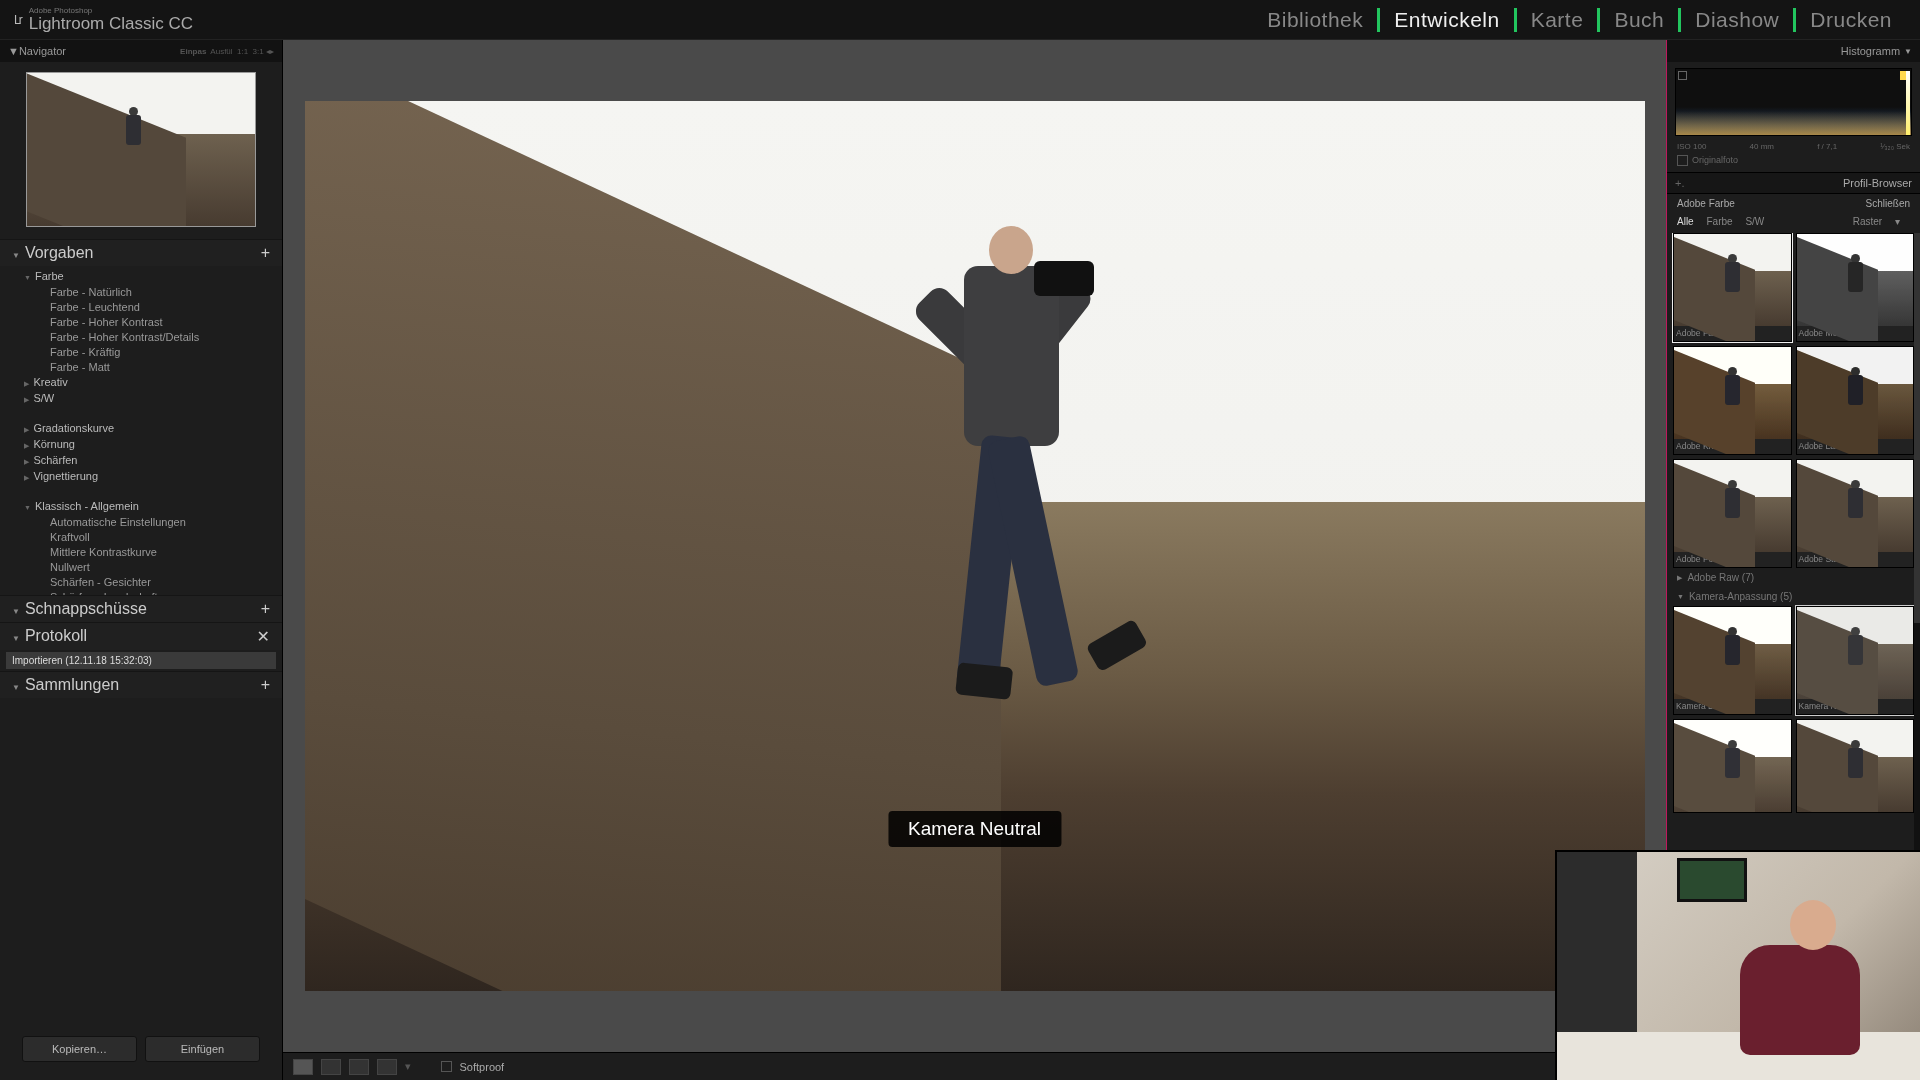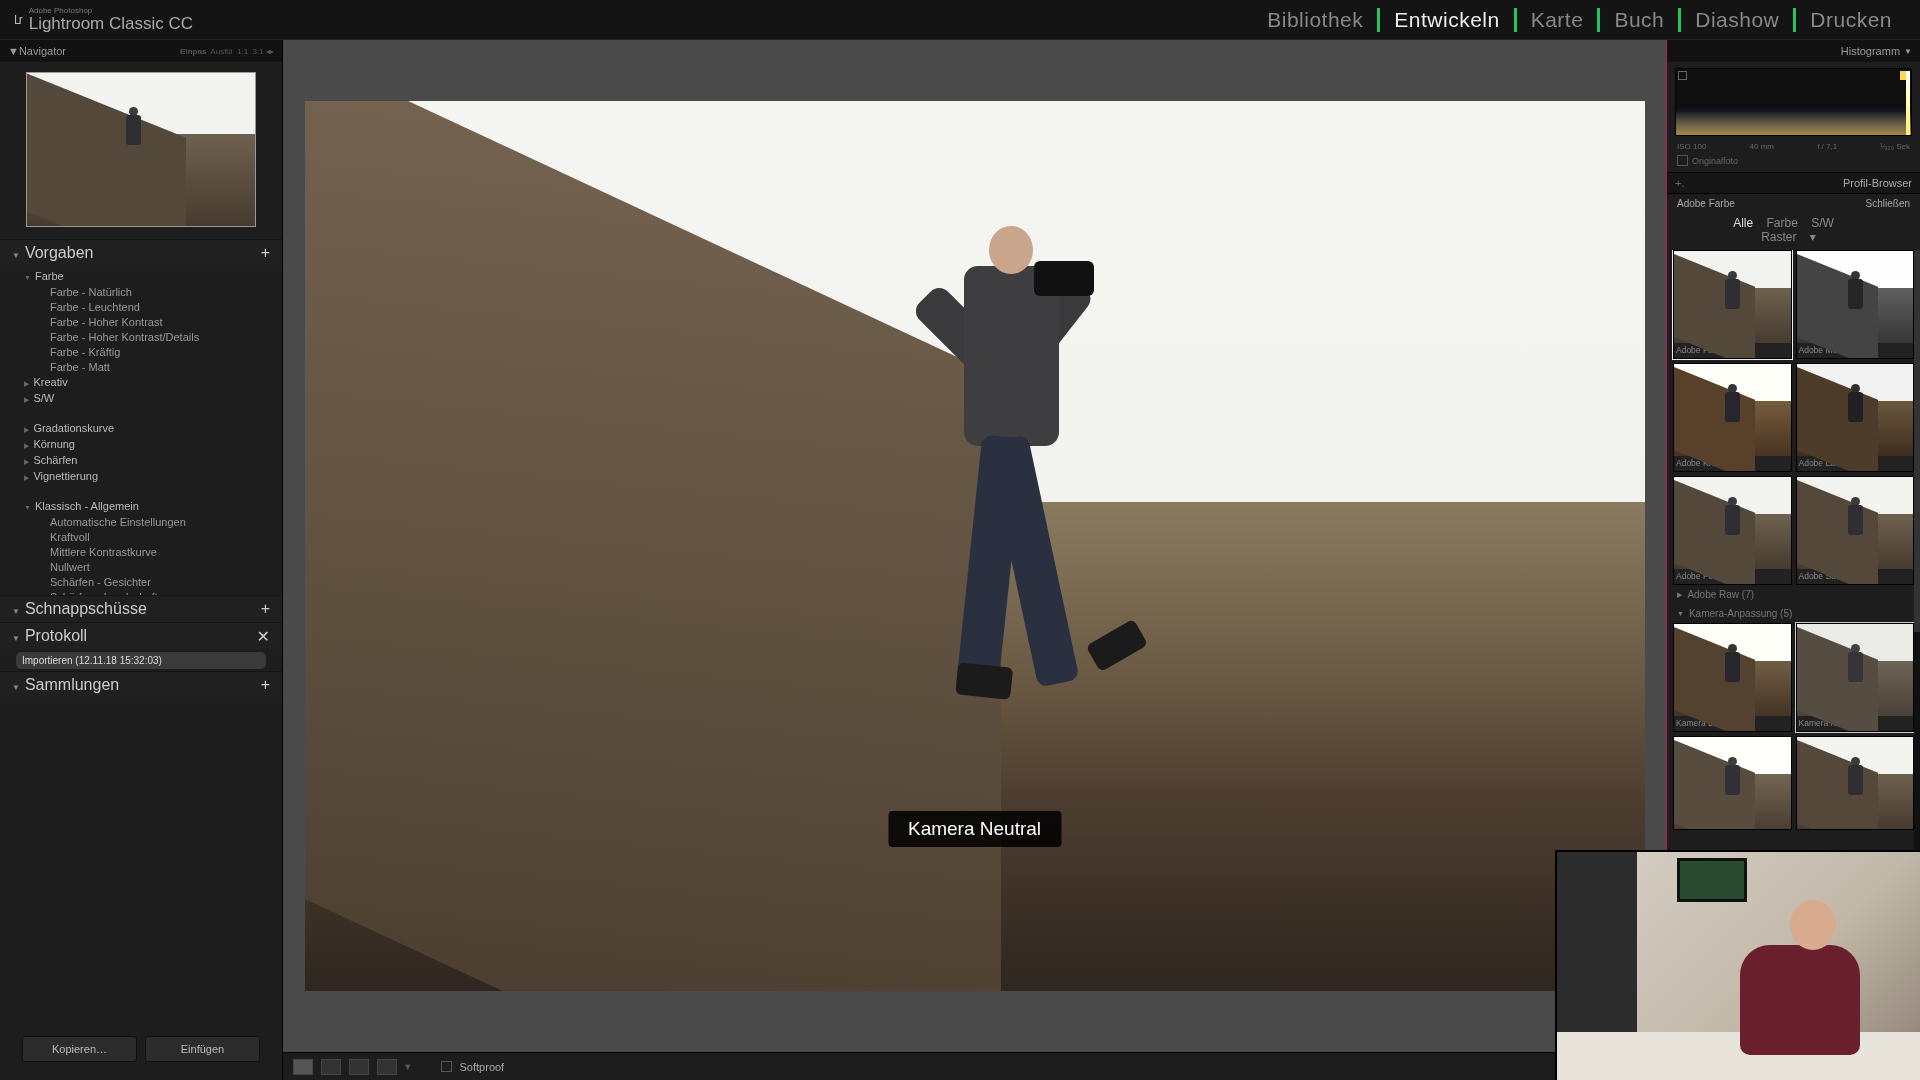--- a/index.html
+++ b/index.html
@@ -29,21 +29,21 @@
   .thumb-person::before{content:"";position:absolute;top:0;left:4px;width:9px;height:9px;border-radius:50%;background:#3a3a3a;}
   .thumb-person::after{content:"";position:absolute;top:8px;left:1px;width:15px;height:30px;background:#2e2e33;border-radius:3px;}
   .presets { flex:1; overflow:auto; font-size:11px; }
   .presets::-webkit-scrollbar{width:0;}
   .sect { padding:4px 12px; display:flex; align-items:flex-start; justify-content:space-between; color:#ccc; background:#202020; border-top:1px solid #151515; }
   .sect .arr { font-size:8px; color:#888; margin-right:5px; }
   .tree { padding:2px 0 6px 24px; }
   .tree .grp { padding:2px 0; color:#bbb; }
   .tree .grp .arr { font-size:7px; color:#666; margin-right:4px; }
   .tree .leaf { padding:1.5px 0 1.5px 26px; color:#999; }
-  .hist-row { margin:2px 16px; padding:3px 6px; background:#3a3a3a; color:#ddd; font-size:10px; border-radius:5px; }
+  .hist-row { margin:2px 6px; padding:3px 6px; background:#3a3a3a; color:#ddd; font-size:10px; border-radius:0; }
   .btm-btns { display:flex; gap:8px; padding:10px 22px 18px 22px; }
   .btm-btns button { flex:1; height:26px; background:#2c2c2c; border:1px solid #111; color:#bbb; font-size:11px; border-radius:3px; }
   
   .canvas-wrap { flex:1; display:flex; align-items:center; justify-content:center; padding:36px 12px; position:relative; }
   .photo { width:100%; max-width:1340px; height:890px; background:#eee; position:relative; overflow:hidden; }
   .sky { position:absolute; inset:0; background:linear-gradient(to bottom,#f5f5f2 0%,#f2f2ef 55%,#e9e8e3 60%); }
   .ground { position:absolute; left:0; right:0; bottom:0; height:55%; background:linear-gradient(to bottom,#8a7a5f 0%,#6b5b45 35%,#4d3e30 60%,#2f261f 100%); }
   .hill { position:absolute; left:-8%; top:10%; width:60%; height:95%; background:linear-gradient(160deg,#766551 0%,#5a4c3c 60%,#433629 100%); transform:skewY(25deg); }
   .horizon { position:absolute; left:55%; right:0; top:56%; height:60px; background:linear-gradient(to bottom,#c6c3b9 0%,#9c9484 100%); }
   .person { position:absolute; left:47%; top:14%; width:150px; height:520px; }
@@ -64,24 +64,24 @@
   
   .histo-bar { height:22px; background:#121212; display:flex; align-items:center; justify-content:flex-end; padding:0 8px; font-size:11px; color:#999; }
   .histo { margin:6px 8px 4px 8px; height:68px; background:#0f0f0f; border:1px solid #000; position:relative; overflow:hidden; }
   .histo-curve{position:absolute;bottom:0;left:0;right:0;height:60%;background:linear-gradient(to top,rgba(60,120,200,.6),transparent 70%);}
   .histo-curve2{position:absolute;bottom:0;left:0;right:0;height:45%;background:linear-gradient(to top,rgba(220,160,50,.7),transparent 80%);}
   .histo-spike{position:absolute;right:1px;top:2px;bottom:0;width:4px;background:linear-gradient(to top,#ffef6b,#fff);}
   .histo-clip{position:absolute;width:9px;height:9px;border:1px solid #666;}
   .histo-clip.l{top:2px;left:2px;}
   .histo-clip.r{top:2px;right:2px;background:#ffd84d;border-color:#ffd84d;}
   .histo-meta{display:flex;justify-content:space-between;padding:2px 10px;font-size:8px;color:#666;}
-  .histo-orig{padding:2px 10px 6px 10px;font-size:9px;color:#666;display:flex;align-items:center;gap:4px;}
+  .histo-orig{padding:2px 10px 6px 10px;font-size:9px;color:#666;display:flex;align-items:flex-start;gap:4px;}
   .pb-head{height:22px;border-top:1px solid #000;border-bottom:1px solid #000;display:flex;align-items:center;justify-content:space-between;padding:0 8px;font-size:11px;color:#aaa;background:#161616;}
   .pb-sub{display:flex;align-items:center;justify-content:space-between;padding:4px 10px;font-size:10px;color:#aaa;}
-  .pb-filter{display:flex;align-items:center;padding:3px 10px 6px 10px;font-size:12px;color:#888;flex-direction:column;}
+  .pb-filter{display:flex;align-items:center;justify-content:space-between;padding:3px 10px 6px 10px;font-size:10px;color:#888;}
   .pb-filter span{margin-right:10px;}
   .pb-filter .on{color:#ddd;}
   .grid2{display:grid;grid-template-columns:1fr 1fr;gap:4px;padding:0 6px;}
   .pcard{position:relative;border:1px solid #000;background:#222;overflow:hidden;}
   .pcard.sel{outline:1.5px solid #eee;}
   .pcard.hover{outline:1.5px solid #ccc;}
   .pcard .star{position:absolute;top:2px;right:2px;width:10px;height:10px;font-size:9px;color:#777;background:rgba(0,0,0,.4);text-align:center;line-height:10px;}
   .pcap{font-size:8.5px;color:#888;padding:2px 2px 3px 2px;min-height:12px;}
   .pcard .mini{height:92px;position:relative;}
   .sec-row{display:flex;align-items:center;padding:4px 10px;font-size:10px;color:#777;gap:5px;}

